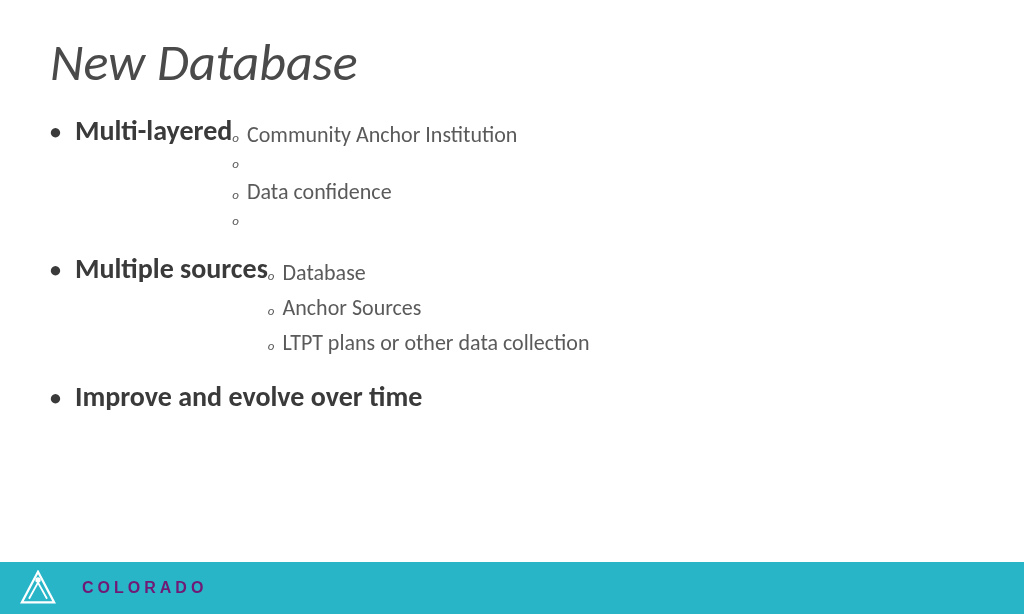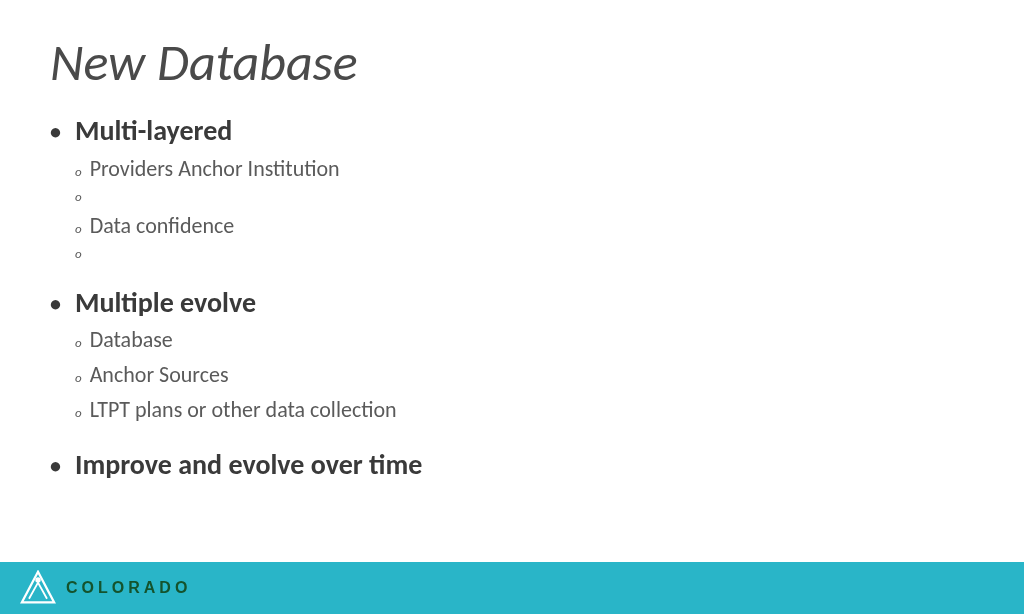--- a/index.html
+++ b/index.html
@@ -48,21 +48,21 @@
     .bullet-dot {
       color: #3a3a3a;
       margin-right: 14px;
       font-size: 22px;
       margin-top: 4px;
       flex-shrink: 0;
     }
 
     .main-item-content {
       display: flex;
-      flex-direction: column;
+      flex-direction: row;
     }
 
     .main-item-label {
       font-size: 28px;
       font-weight: 700;
       color: #3a3a3a;
       line-height: 1.2;
     }
 
     .sub-list {
@@ -108,60 +108,61 @@
     }
 
     .co-triangle {
       width: 36px;
       height: 36px;
     }
 
     .co-text {
       font-size: 16px;
       font-weight: 700;
-      color: #14532d;
+      color: #701a75;
       letter-spacing: 4px;
       font-family: 'Segoe UI', Arial, sans-serif;
+      margin-left: 16px;
     }
   </style>
 </head>
 <body>
 
 <div class="slide-content">
   <h1 class="slide-title">New Database</h1>
 
   <ul class="main-list">
 
     <li>
       <span class="bullet-dot">•</span>
       <div class="main-item-content">
         <span class="main-item-label">Multi-layered</span>
         <ul class="sub-list">
           <li>
             <span class="sub-bullet">o</span>
-            <span>Providers Anchor Institution</span>
+            <span>Community Anchor Institution</span>
           </li>
           <li>
             <span class="sub-bullet">o</span>
           </li>
           <li>
             <span class="sub-bullet">o</span>
             <span>Data confidence</span>
           </li>
           <li>
             <span class="sub-bullet">o</span>
           </li>
         </ul>
       </div>
     </li>
 
     <li>
       <span class="bullet-dot">•</span>
       <div class="main-item-content">
-        <span class="main-item-label">Multiple evolve</span>
+        <span class="main-item-label">Multiple sources</span>
         <ul class="sub-list">
           <li>
             <span class="sub-bullet">o</span>
             <span>Database</span>
           </li>
           <li>
             <span class="sub-bullet">o</span>
             <span>Anchor Sources</span>
           </li>
           <li>

